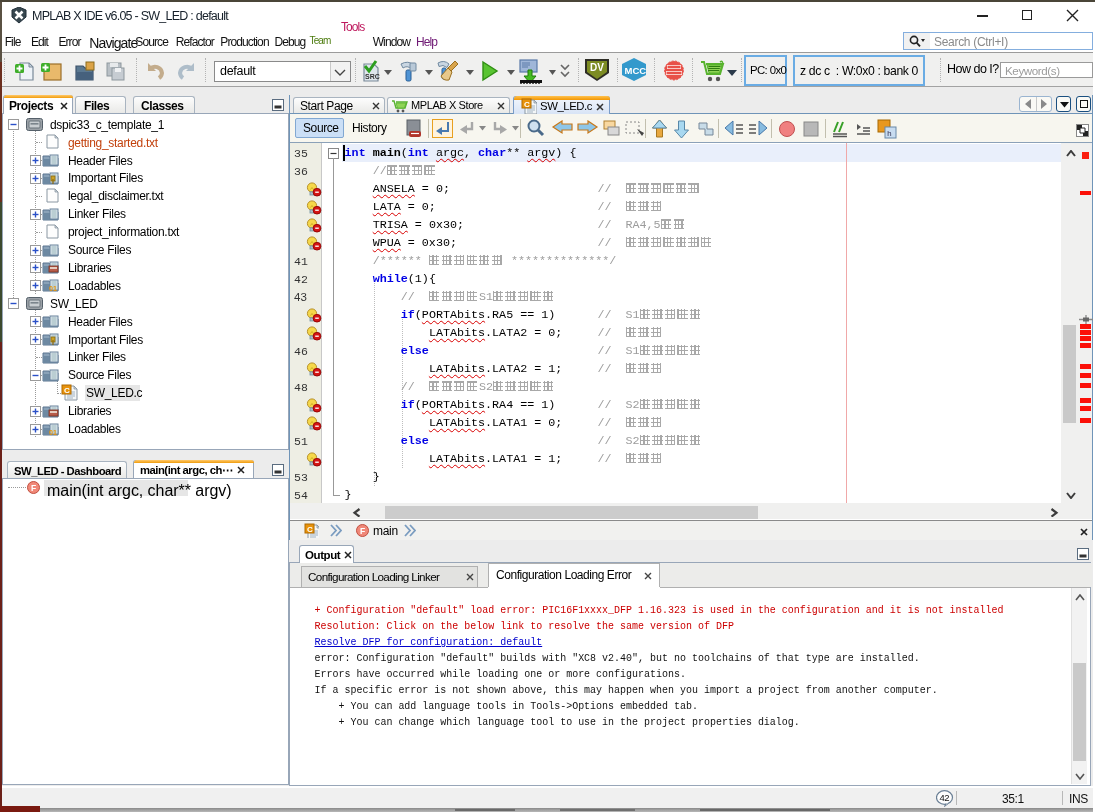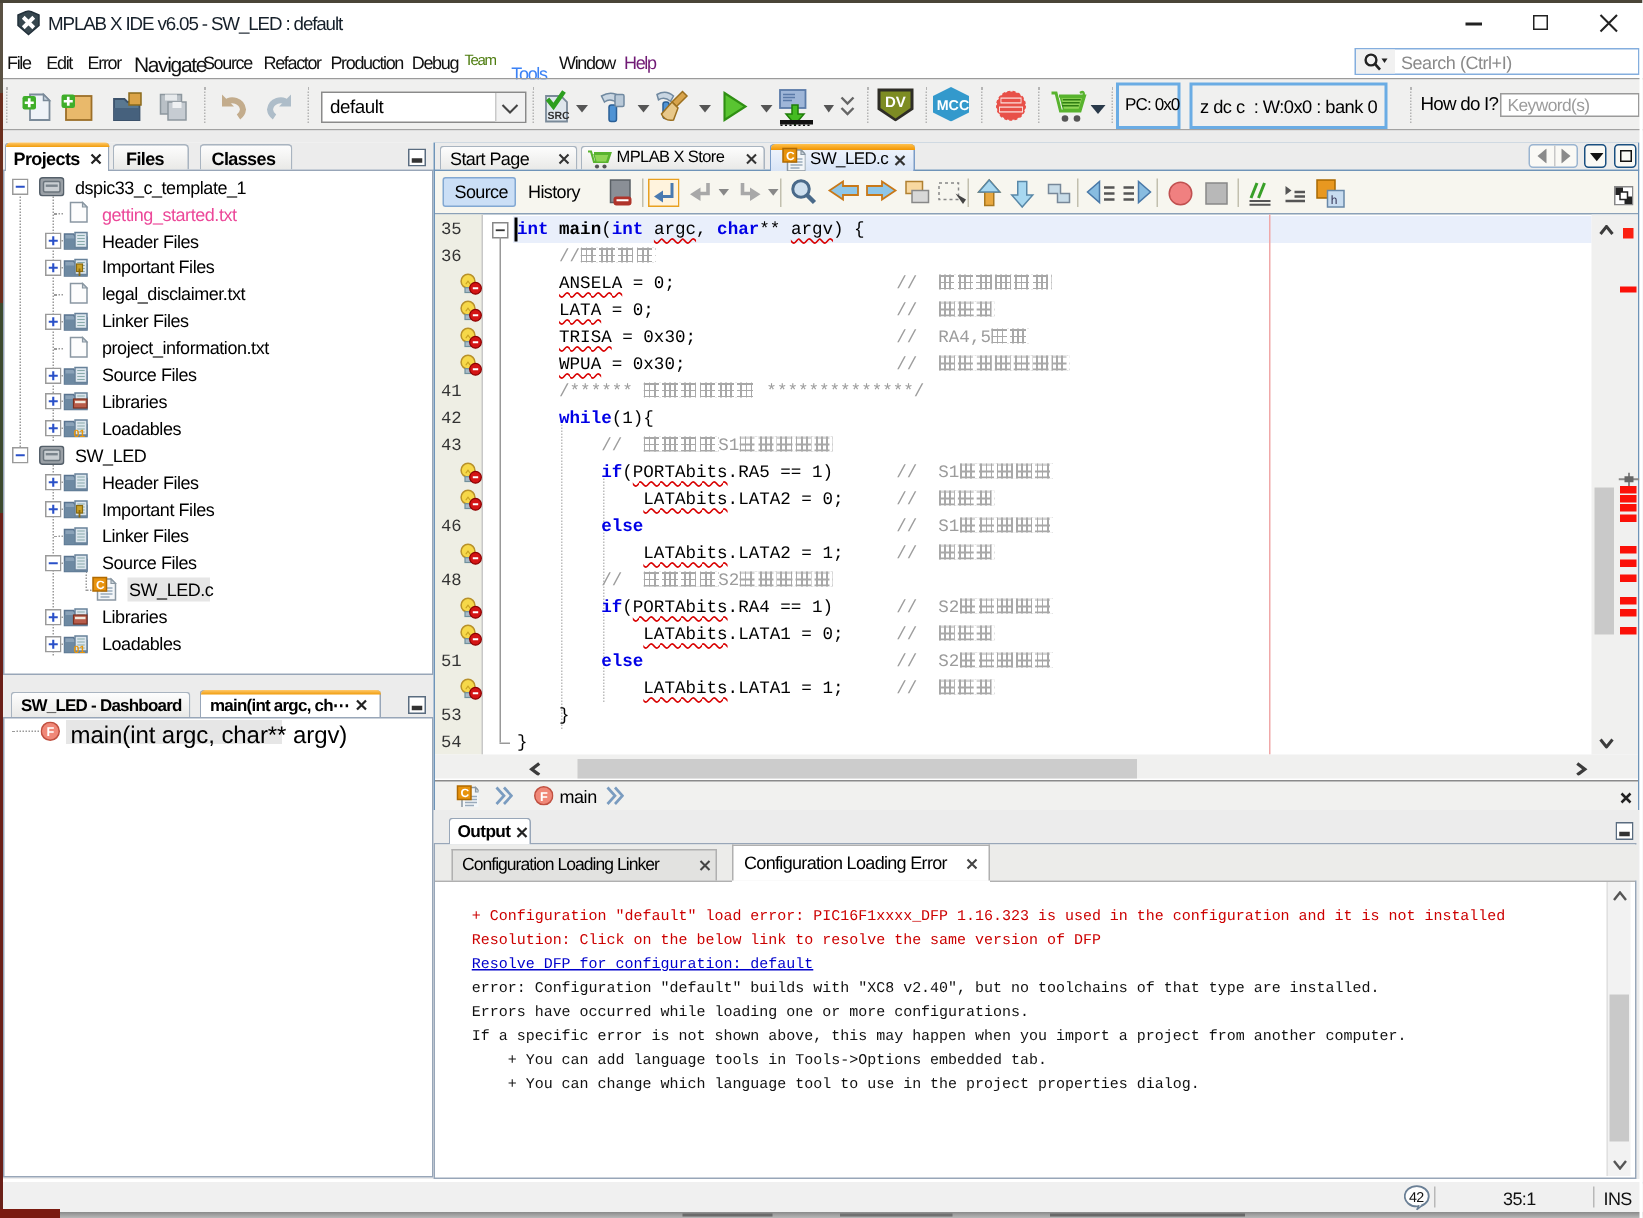--- a/index.html
+++ b/index.html
@@ -28,21 +28,21 @@
   </svg>
 <div class="a" style="left:4.7px;top:35px;font-size:12px;letter-spacing:-0.9px;color:#111">File</div>
 <div class="a" style="left:30.9px;top:35px;font-size:12px;letter-spacing:-0.9px;color:#111">Edit</div>
 <div class="a" style="left:58.4px;top:35px;font-size:12px;letter-spacing:-0.9px;color:#111">Error</div>
 <div class="a" style="left:89.3px;top:35px;font-size:14px;letter-spacing:-0.9px;color:#111">Navigate</div>
 <div class="a" style="left:135.3px;top:35px;font-size:12px;letter-spacing:-0.9px;color:#111">Source</div>
 <div class="a" style="left:175.7px;top:35px;font-size:12px;letter-spacing:-0.9px;color:#111">Refactor</div>
 <div class="a" style="left:220.3px;top:35px;font-size:12px;letter-spacing:-0.9px;color:#111">Production</div>
 <div class="a" style="left:274.5px;top:35px;font-size:12px;letter-spacing:-0.9px;color:#111">Debug</div>
 <div class="a" style="left:309.6px;top:35px;font-size:10px;letter-spacing:-0.9px;color:#4d7c0f">Team</div>
-<div class="a" style="left:340.9px;top:42px;font-size:12px;letter-spacing:-0.9px;color:#3b82f6">Tools</div>
+<div class="a" style="left:340.9px;top:20px;font-size:12px;letter-spacing:-0.9px;color:#be185d">Tools</div>
 <div class="a" style="left:372.7px;top:35px;font-size:12px;letter-spacing:-0.9px;color:#111">Window</div>
 <div class="a" style="left:416.0px;top:35px;font-size:12px;letter-spacing:-0.9px;color:#701a75">Help</div>
 <div class="a" style="left:903px;top:32px;width:190px;height:18px;border:1px solid #84aede;background:#fff"></div>
 <div class="a" style="left:904px;top:33px;width:26px;height:16px;background:#f1f1f1"></div>
 <svg class="a" style="left:908px;top:35px" width="18" height="13">
     <circle cx="6" cy="5" r="3.6" fill="none" stroke="#222" stroke-width="1.6"></circle>
     <path d="M8.6 7.6 L12 11.4" stroke="#222" stroke-width="1.8"></path>
     <path d="M13 4 l4 0 l-2 3 z" fill="#222"></path>
   </svg>
 <div class="a" style="left:934px;top:35px;font-size:12px;color:#8a8a8a;letter-spacing:-0.3px">Search (Ctrl+I)</div>
@@ -204,21 +204,21 @@
     <rect x="0.5" y="0.5" width="16" height="12" rx="2" fill="#9aa0a6" stroke="#55606a"></rect>
     <rect x="3" y="3" width="11" height="7" rx="1" fill="#c9ced2" stroke="#6a747c"></rect>
     <rect x="4.5" y="5" width="8" height="1.6" fill="#7a848c"></rect>
   </svg>
 <div class="a" style="left:50px;top:117.7px;font-size:12px;letter-spacing:-0.3px;color:#000">dspic33_c_template_1</div>
 <div class="a" style="left:36px;top:142.1px;width:6px;border-top:1px dotted #9a9a9a"></div>
 <svg class="a" style="left:46px;top:134.1px" width="13" height="15">
     <path d="M1 1 h8 l3 3 v10 h-11 z" fill="#fdfdfd" stroke="#8a97a2" stroke-width="1"></path>
     <path d="M9 1 l3 3 h-3 z" fill="#cdd6dd" stroke="#8a97a2" stroke-width="0.8"></path>
   </svg>
-<div class="a" style="left:68px;top:135.6px;font-size:12px;letter-spacing:-0.3px;color:#ec4899">getting_started.txt</div>
+<div class="a" style="left:68px;top:135.6px;font-size:12px;letter-spacing:-0.3px;color:#c2410c">getting_started.txt</div>
 <div class="a" style="left:36px;top:160.0px;width:6px;border-top:1px dotted #9a9a9a"></div>
 <svg class="a" style="left:30px;top:155.0px" width="11" height="11">
     <rect x="0.5" y="0.5" width="10" height="10" fill="#fff" stroke="#9a9a9a"></rect>
     <path d="M2.5 5.5 h6" stroke="#2a50c8" stroke-width="1.4"></path>
     <path d="M5.5 2.5 v6" stroke="#2a50c8" stroke-width="1.4"></path>
   </svg>
 <svg class="a" style="left:42px;top:153.0px" width="17" height="14">
     <path d="M1 3 h6 l1.5 2 h7.5 v8 h-15 z" fill="#8aa2b8" stroke="#5a7490" stroke-width="1"></path>
     <path d="M1 6 h15 v7 h-15 z" fill="#6d89a2"></path>
     <rect x="8" y="2" width="8" height="10" fill="#dce6ee" stroke="#68829a" stroke-width="1"></rect>
@@ -595,21 +595,21 @@
   </svg>
 <svg class="a" style="left:306px;top:235.5px" width="16" height="15">
     <circle cx="6" cy="5.5" r="4.6" fill="#f6d849" stroke="#b8912a" stroke-width="1"></circle>
     <path d="M4.5 7.5 l1.5 -2 l1.5 2" fill="none" stroke="#c8a020" stroke-width="0.8"></path>
     <rect x="4" y="9.8" width="4" height="3.2" fill="#a8bcca" stroke="#70909c" stroke-width="0.8"></rect>
     <circle cx="11" cy="10.2" r="3.9" fill="#d41414" stroke="#8a0000" stroke-width="0.8"></circle>
     <path d="M9.2 10.2 h3.6" stroke="#fff" stroke-width="1.3"></path>
   </svg>
 <div class="a" style="left:294px;top:254.5px;width:18px;font-family:'Liberation Mono',monospace;font-size:11.5px;color:#333">41</div>
 <div class="a" style="left:294px;top:272.5px;width:18px;font-family:'Liberation Mono',monospace;font-size:11.5px;color:#333">42</div>
-<div class="a" style="left:294px;top:290.5px;width:18px;font-family:Liberation Mono, monospace;font-size:11.5px;color:#333">43</div>
+<div class="a" style="left:294px;top:290.5px;width:18px;font-family:Liberation Sans, sans-serif;font-size:11.5px;color:#333">43</div>
 <svg class="a" style="left:306px;top:307.5px" width="16" height="15">
     <circle cx="6" cy="5.5" r="4.6" fill="#f6d849" stroke="#b8912a" stroke-width="1"></circle>
     <path d="M4.5 7.5 l1.5 -2 l1.5 2" fill="none" stroke="#c8a020" stroke-width="0.8"></path>
     <rect x="4" y="9.8" width="4" height="3.2" fill="#a8bcca" stroke="#70909c" stroke-width="0.8"></rect>
     <circle cx="11" cy="10.2" r="3.9" fill="#d41414" stroke="#8a0000" stroke-width="0.8"></circle>
     <path d="M9.2 10.2 h3.6" stroke="#fff" stroke-width="1.3"></path>
   </svg>
 <svg class="a" style="left:306px;top:325.5px" width="16" height="15">
     <circle cx="6" cy="5.5" r="4.6" fill="#f6d849" stroke="#b8912a" stroke-width="1"></circle>
     <path d="M4.5 7.5 l1.5 -2 l1.5 2" fill="none" stroke="#c8a020" stroke-width="0.8"></path>

